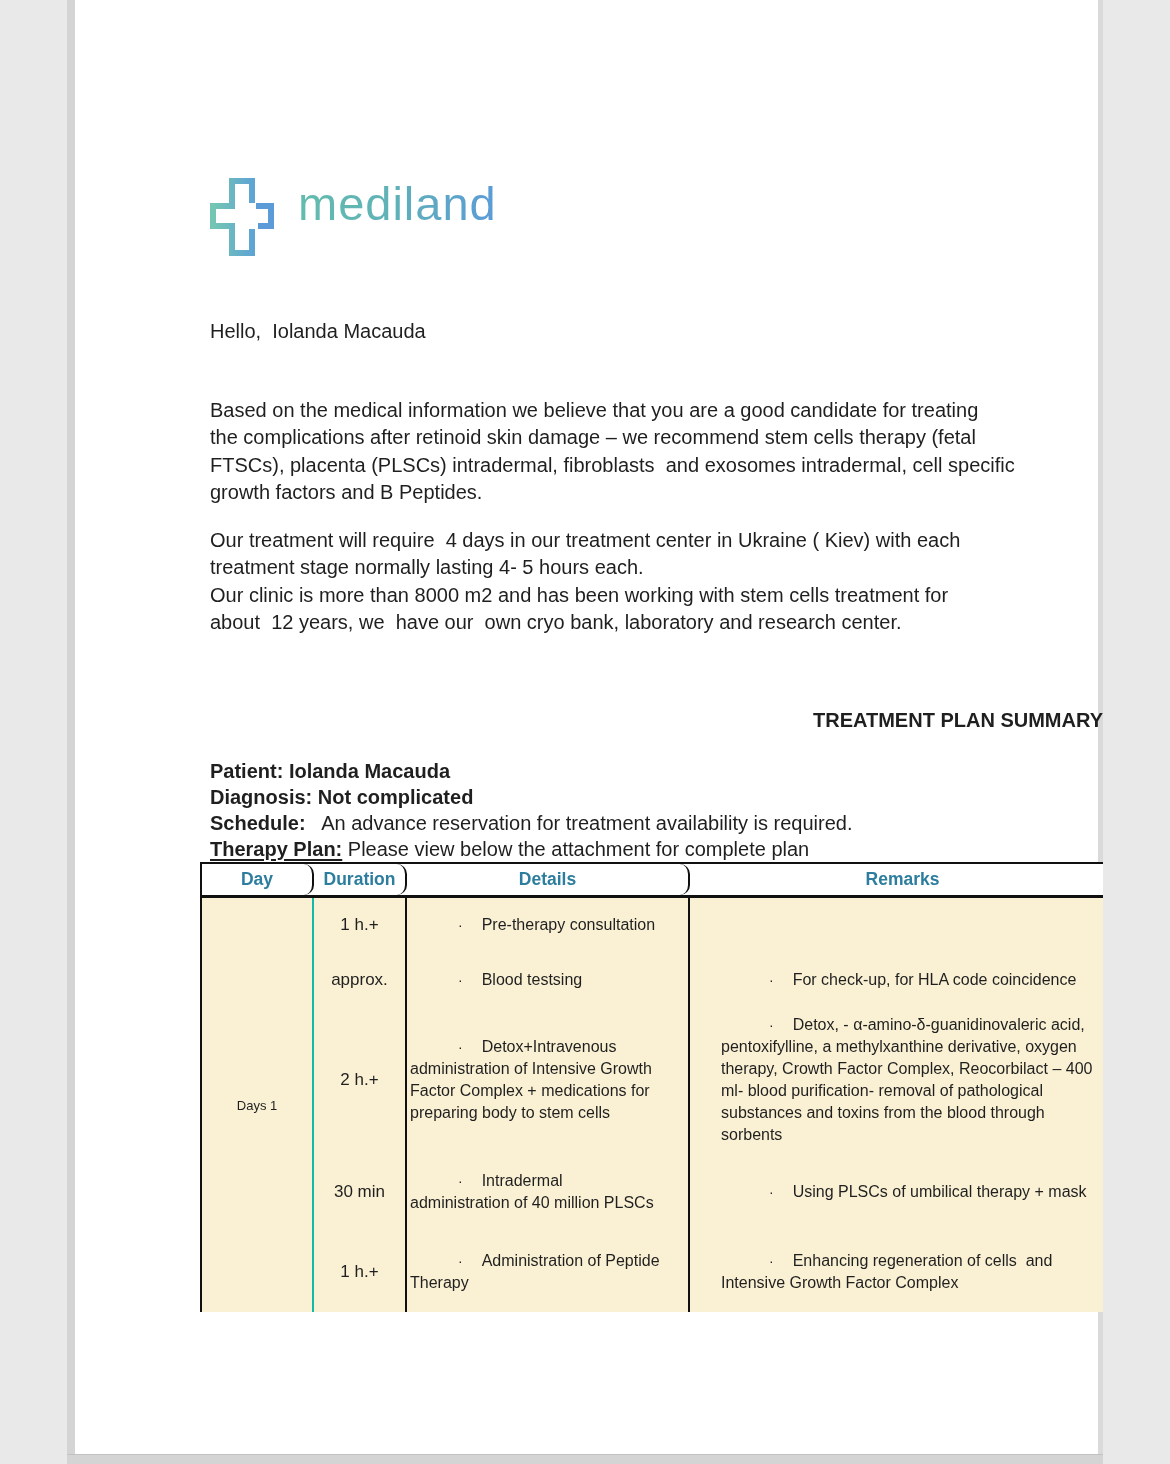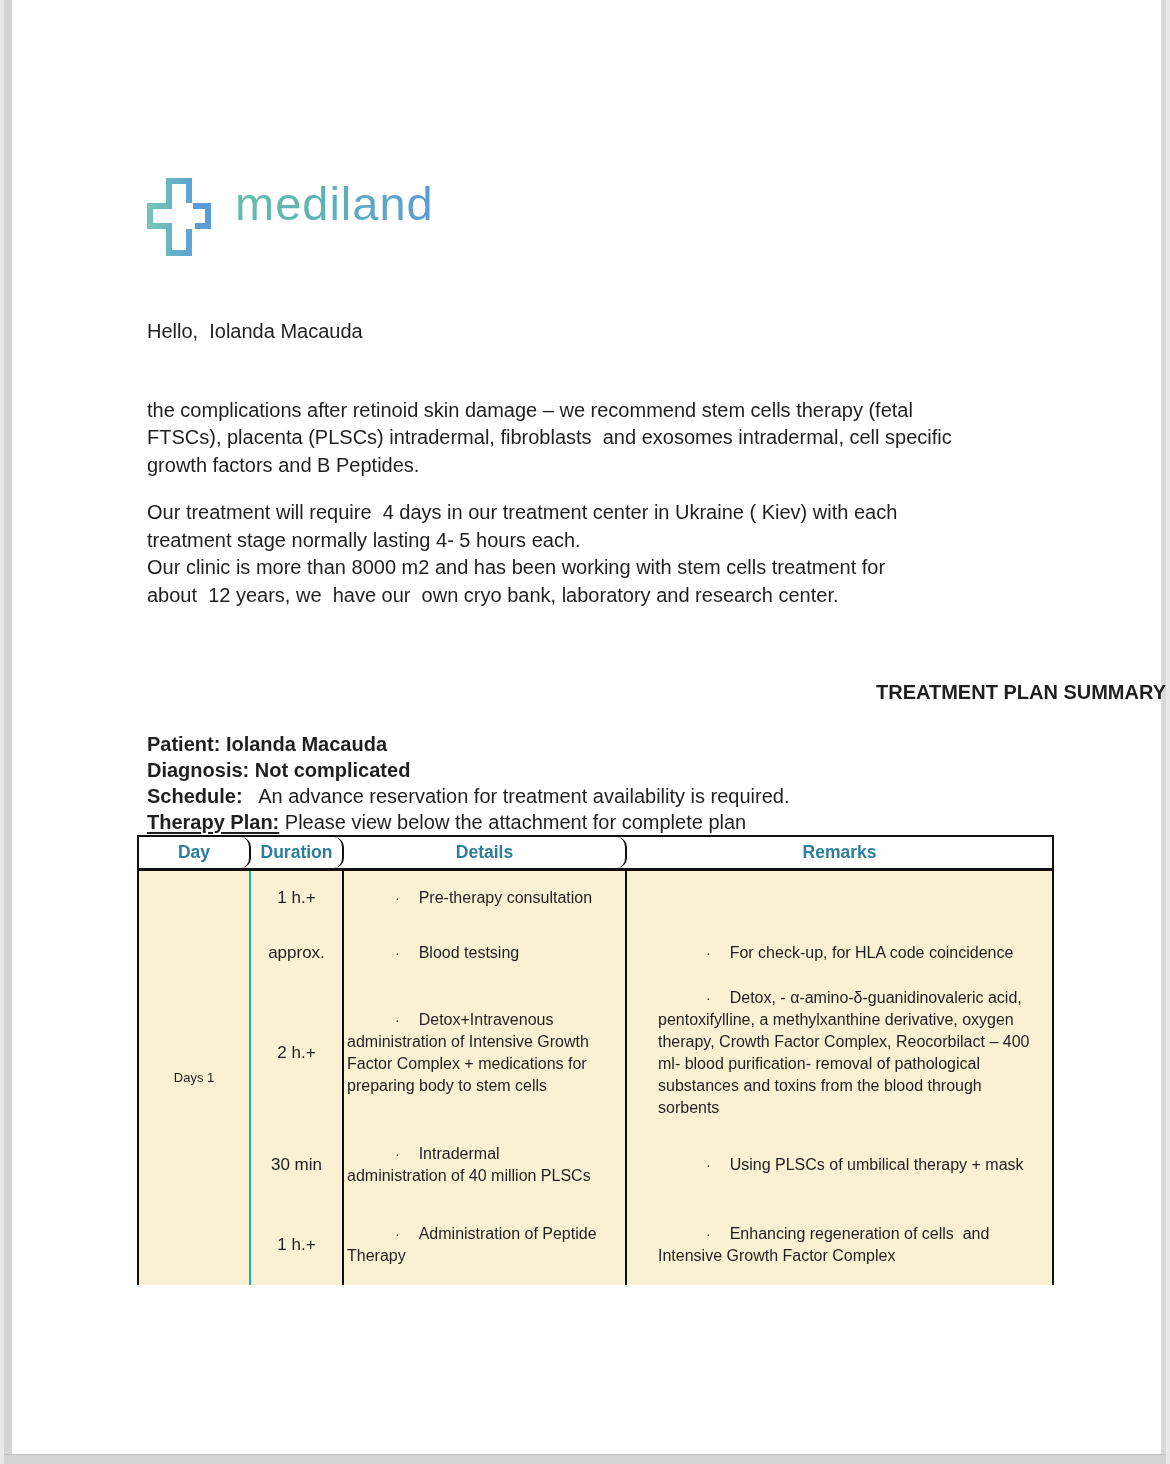--- a/index.html
+++ b/index.html
@@ -1,19 +1,19 @@
 <!DOCTYPE html>
 <html style="--logo-teal: #63bcae; --logo-blue: #5b9bd8; --header-teal: #2c7d9e; --cream: #faf1d4;"><head>
 <meta charset="utf-8">
 <style>
   * { margin: 0; padding: 0; box-sizing: border-box; }
   html, body { background: #e9e9e9; }
   .stage {
     position: relative;
-    width: 1162px; height: 1464px;
+    width: 1036px; height: 1464px;
     margin: 0 auto;
     background: #ffffff;
     overflow: hidden;
     font-family: "Liberation Sans", "DejaVu Sans", sans-serif;
     color: #1f1f1f;
   }
   .edge-left  { position:absolute; left:0; top:0; width:8px; height:100%; background:#d4d4d4; }
   .edge-right { position:absolute; right:0; top:0; width:5px; height:100%; background:#dadada; }
   .edge-bottom{ position:absolute; left:0; bottom:0; width:100%; height:10px; background:#d4d4d4; border-top:1px solid #c2c2c2; }
 
@@ -105,20 +105,21 @@
         </defs>
         <path d="M42 25 V3 H22 V28 H3 V48 H22 V75 H42 V51" fill="none" stroke="url(#crossGrad)" stroke-width="6"></path>
         <path d="M46 28 H61 V48 H48" fill="none" stroke="#5b9bd8" stroke-width="6"></path>
       </svg>
       <span class="logo-text">mediland</span>
     </div>
 
     <div class="greeting">Hello,  Iolanda Macauda</div>
 
     <div class="para p-intro">
+      <div class="line">Based on the medical information we believe that you are a good candidate for treating</div>
       <div class="line">the complications after retinoid skin damage – we recommend stem cells therapy (fetal</div>
       <div class="line">FTSCs), placenta (PLSCs) intradermal, fibroblasts  and exosomes intradermal, cell specific</div>
       <div class="line">growth factors and B Peptides.</div>
     </div>
 
     <div class="para p-clinic">
       <div class="line">Our treatment will require  4 days in our treatment center in Ukraine ( Kiev) with each</div>
       <div class="line">treatment stage normally lasting 4- 5 hours each.</div>
       <div class="line">Our clinic is more than 8000 m2 and has been working with stem cells treatment for</div>
       <div class="line">about  12 years, we  have our  own cryo bank, laboratory and research center.</div>

